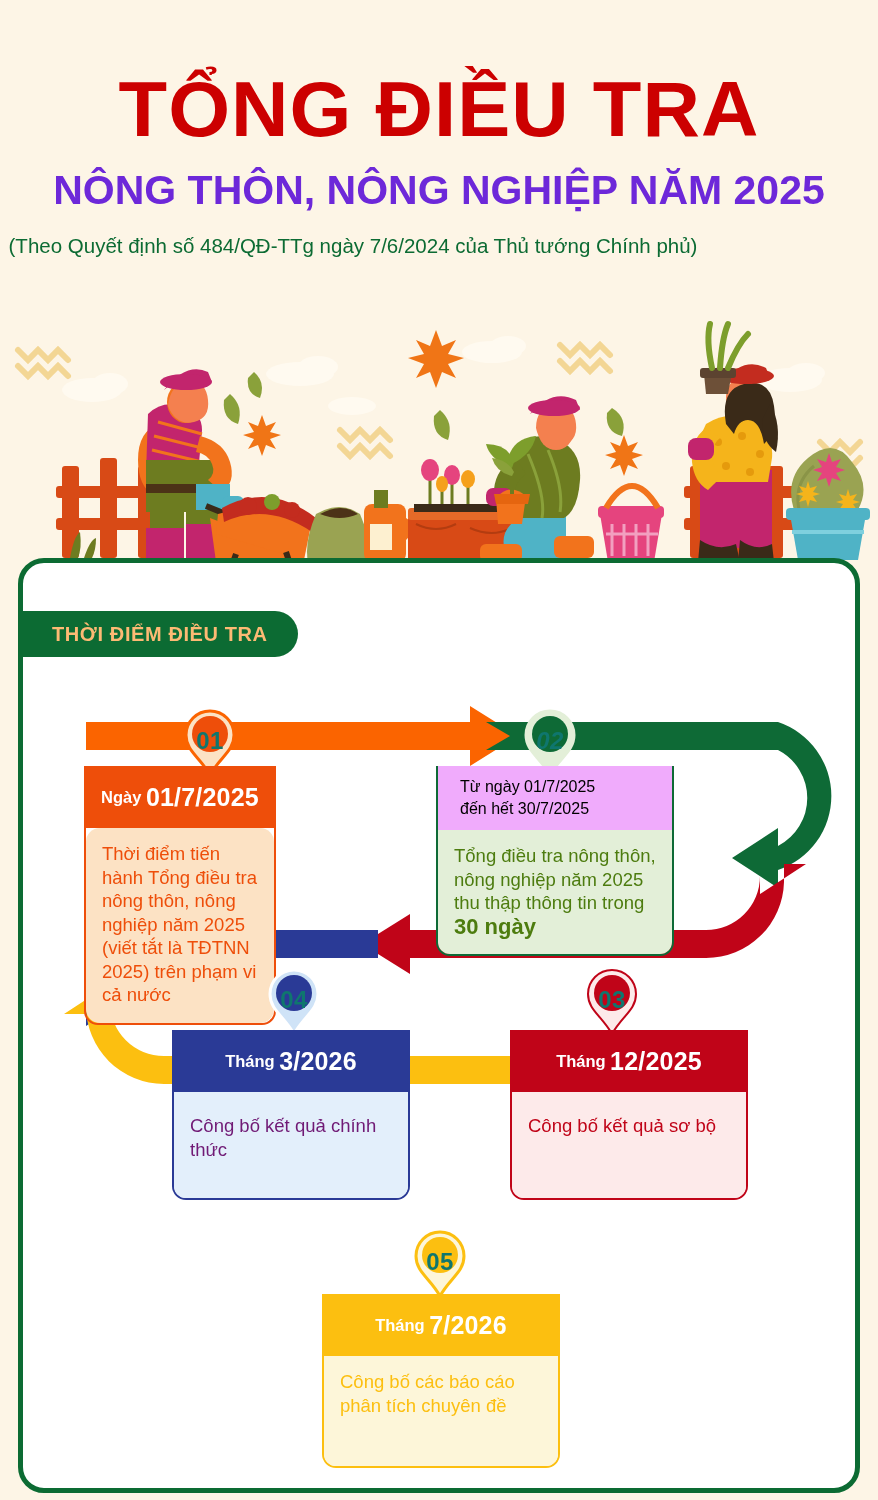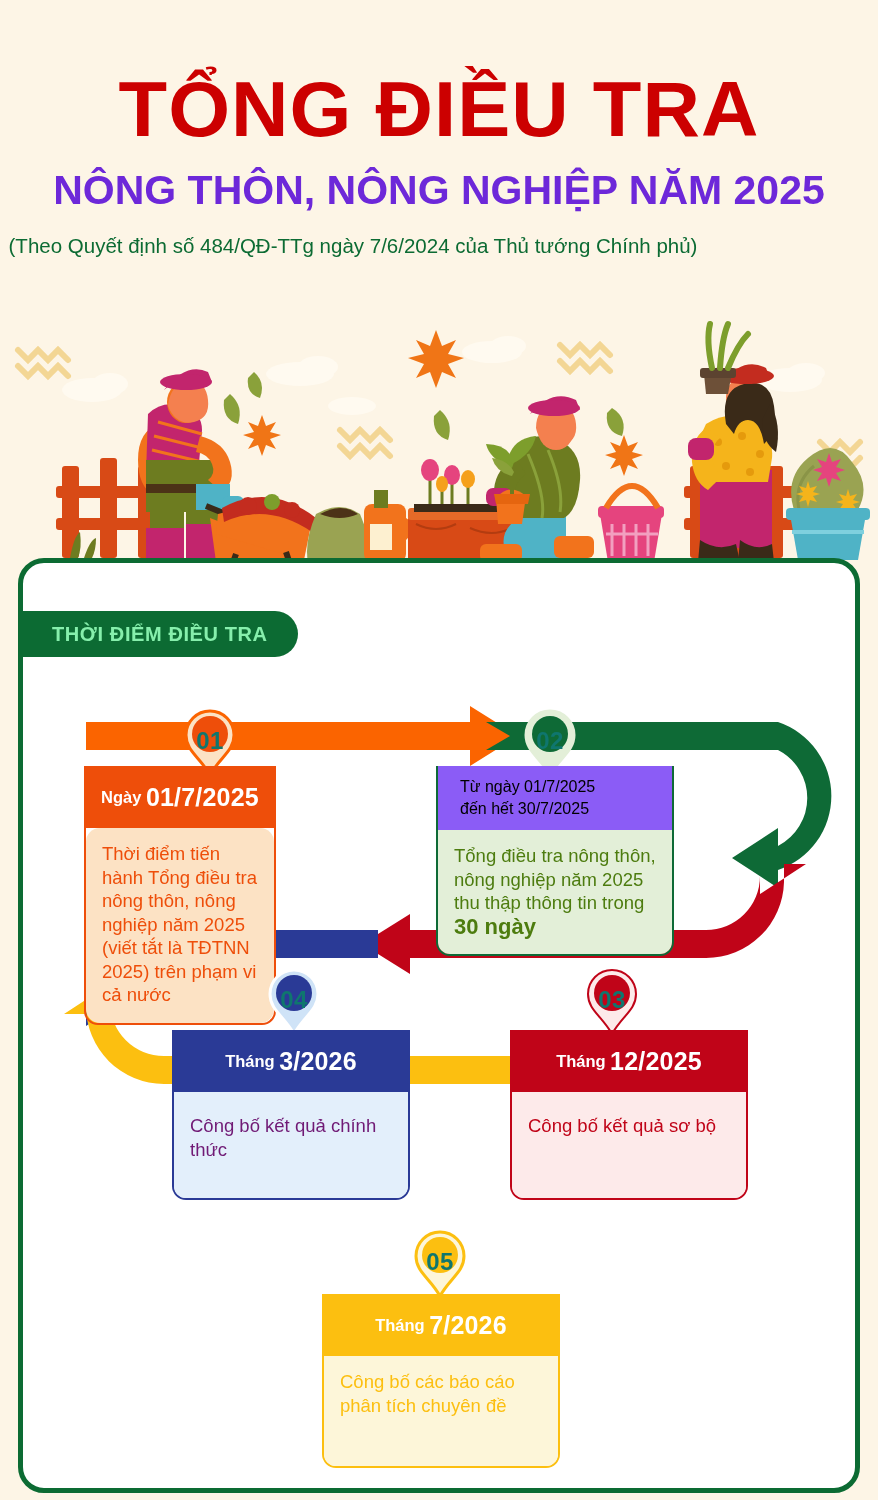--- a/index.html
+++ b/index.html
@@ -48,21 +48,21 @@
     border-radius: 26px;
   }
 
   
   .sec-badge {
     position: absolute; top: 611px; left: 18px;
     height: 46px; padding: 0 30px 0 34px;
     background: #0c6b33;
     border-radius: 0 23px 23px 0;
     display: flex; align-items: center;
-    color: #86efac;
+    color: #fdba74;
     font-size: 20px; font-weight: 900; letter-spacing: 0.6px;
   }
 
   
   .flow { position: absolute; top: 558px; left: 18px; width: 842px; height: 935px; }
 
   
   .pin { position: absolute; width: 56px; height: 70px; }
   .pin .num {
     position: absolute; top: 0; left: 0; width: 56px; height: 50px;
@@ -329,29 +329,29 @@
     <div class="num" style="top:9px;">01</div>
   </div>
   <div class="step-card" style="left:84px; top:766px; width:192px; border:2px solid #ee4e0a; border-top:none;">
     <div class="step-head" style="background:#ee4e0a; height:62px;">
       <span class="lbl">Ngày</span>&nbsp;
       <span class="val">01/7/2025</span>
     </div>
     <div class="step-body" style="background:#fce2c4; color:#ee4e0a; min-height:110px;border-radius:14px;">Thời điểm tiến hành Tổng điều tra nông thôn, nông nghiệp năm 2025 (viết tắt là TĐTNN 2025) trên phạm vi cả nước</div>
   </div>
 
-  <div class="pin" style="left:522px; top:707px;">
+  <div class="pin" style="left:522px; top:707px;font-style:italic;">
     <svg width="56" height="70" viewBox="0 0 56 70" xmlns="http://www.w3.org/2000/svg">
       <path d="M28 68 C 18 50 4 44 4 28 A 24 24 0 1 1 52 28 C 52 44 38 50 28 68 Z" fill="#e3efd8" stroke="#e3efd8" stroke-width="3"></path>
       <circle cx="28" cy="27" r="18" fill="#0e6a36"></circle>
     </svg>
     <div class="num" style="top:9px;">02</div>
   </div>
   <div class="step-card" style="left:436px; top:766px; width:238px; border:2px solid #0e6a36; border-top:none;">
-    <div style="background:#8b5cf6; padding:12px 0 12px 22px;">
+    <div style="background:#f0abfc; padding:12px 0 12px 22px;">
       <div style="white-space:nowrap;">
         <span class="lbl">Từ ngày</span>
         <span class="val">01/7/2025</span>
       </div>
       <div style="white-space:nowrap; margin-top:4px;">
         <span class="lbl">đến hết</span>
         <span class="val">30/7/2025</span>
       </div>
     </div>
     <div class="step-body" style="background:#e3efd8; color:#4d7c0f; min-height:112px;">

